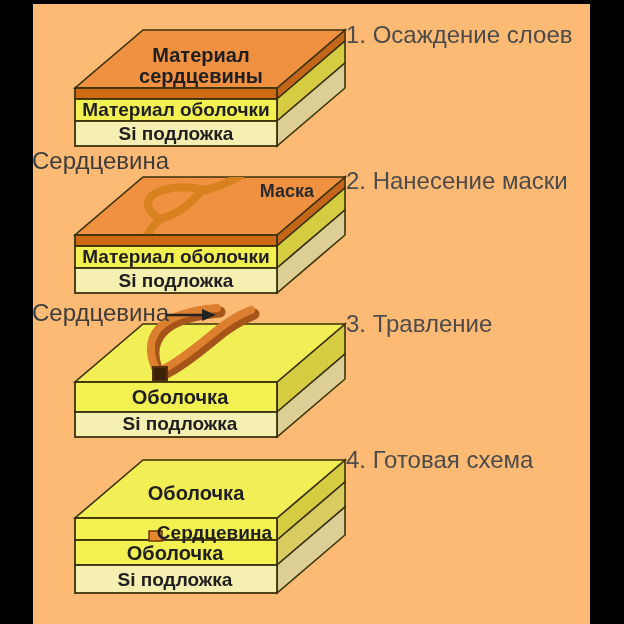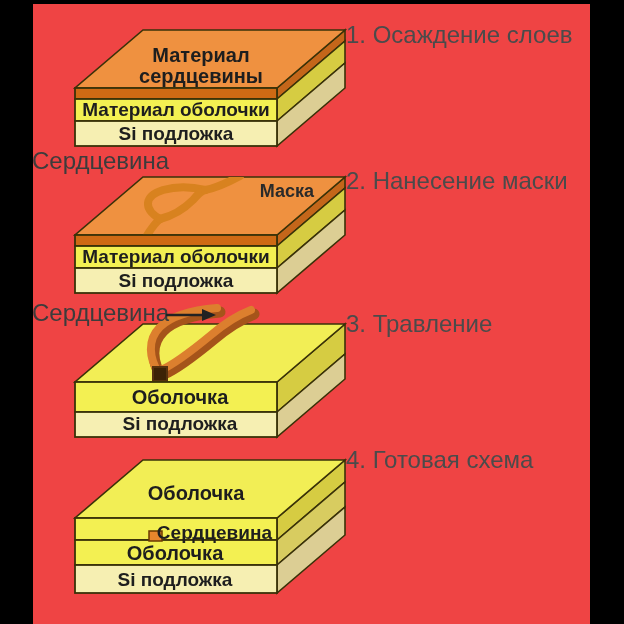--- a/index.html
+++ b/index.html
@@ -1,18 +1,18 @@
 <!DOCTYPE html>
 <html><head>
 <meta charset="utf-8">
 <style>
   html,body{margin:0;padding:0;background:#fff;}
   #stage{
     position:relative;width:624px;height:624px;overflow:hidden;
-    background:#ef4444;
+    background:#fdba74;
     font-family:"Liberation Sans", sans-serif;
   }
   svg{display:block}
   text{font-family:"Liberation Sans", sans-serif;}
   .title-text{font-size:24px;fill:#4b4b4b;}
   .side-label{font-size:24px;fill:#3c3c3c;}
   .box-label{font-size:19px;font-weight:bold;fill:#1e1e1e;}
   .box-label-lg{font-size:20px;font-weight:bold;fill:#1e1e1e;}
   .mask-label{font-size:18px;font-weight:bold;fill:#2a2a2a;}
   .outline{stroke:#3a3208;stroke-width:1.6;}

